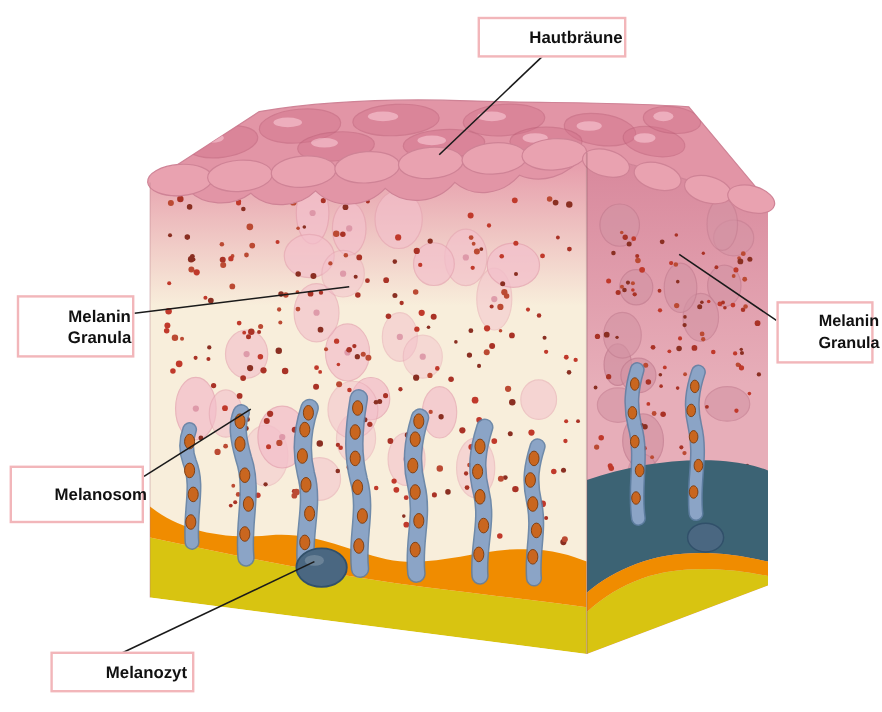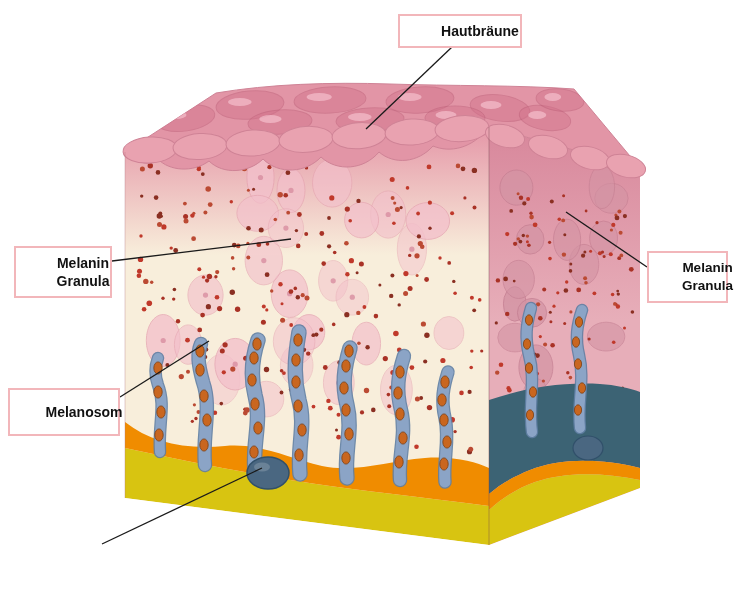--- a/index.html
+++ b/index.html
@@ -577,14 +577,17 @@
 
   <div class="label lbl-mg-right">
     <span>Melanin</span>
     <span>Granula</span>
   </div>
 
   <div class="label lbl-melanosom">
     <span>Melanosom</span>
   </div>
 
+  <div class="label lbl-melanozyt">
+    <span>Melanozyt</span>
+  </div>
 
 </div>
 
 </body></html>

